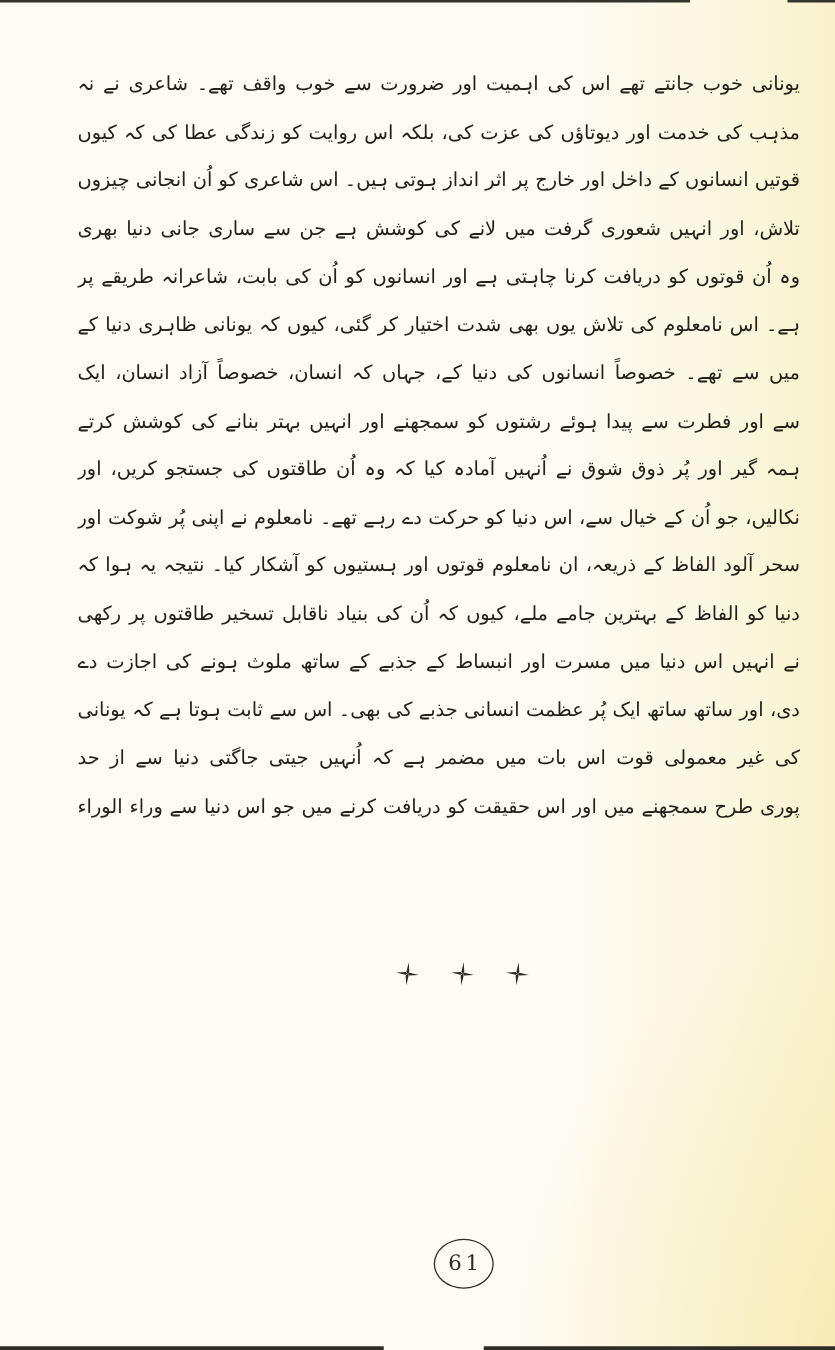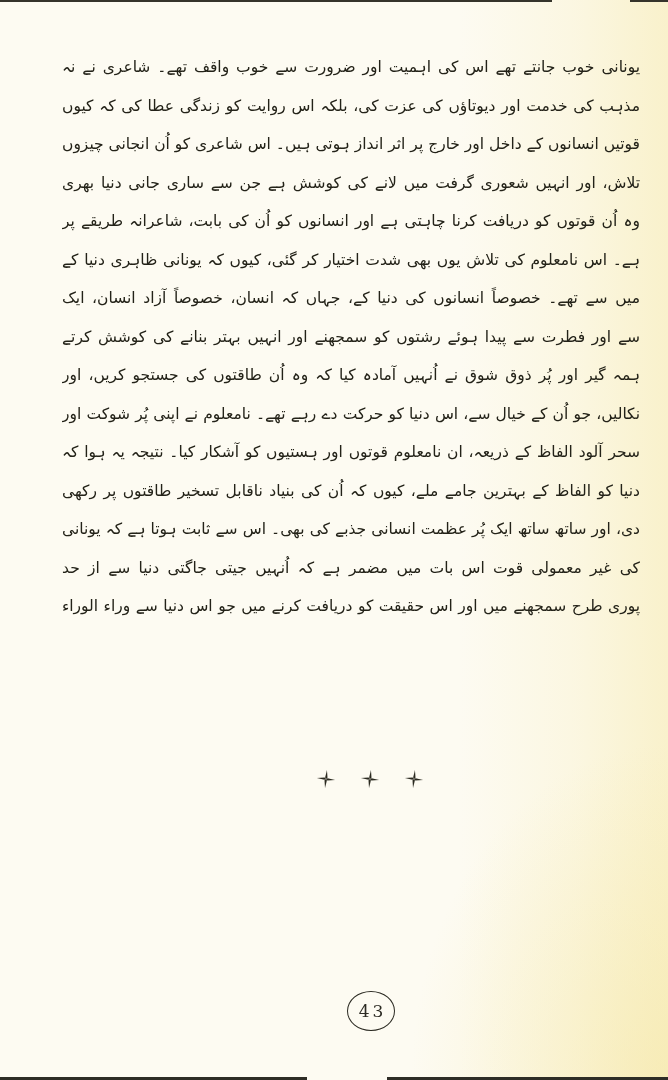--- a/index.html
+++ b/index.html
@@ -130,20 +130,21 @@
     <div class="line">قوتیں انسانوں کے داخل اور خارج پر اثر انداز ہوتی ہیں۔ اس شاعری کو اُن انجانی چیزوں کی</div>
     <div class="line">تلاش، اور انہیں شعوری گرفت میں لانے کی کوشش ہے جن سے ساری جانی دنیا بھری پڑی ہیں۔</div>
     <div class="line">وہ اُن قوتوں کو دریافت کرنا چاہتی ہے اور انسانوں کو اُن کی بابت، شاعرانہ طریقے پر بتانا چاہتی</div>
     <div class="line">ہے۔ اس نامعلوم کی تلاش یوں بھی شدت اختیار کر گئی، کیوں کہ یونانی ظاہری دنیا کے متوالوں</div>
     <div class="line">میں سے تھے۔ خصوصاً انسانوں کی دنیا کے، جہاں کہ انسان، خصوصاً آزاد انسان، ایک دوسروں</div>
     <div class="line">سے اور فطرت سے پیدا ہوئے رشتوں کو سمجھنے اور انہیں بہتر بنانے کی کوشش کرتے رہے تھے۔ اس</div>
     <div class="line">ہمہ گیر اور پُر ذوق شوق نے اُنہیں آمادہ کیا کہ وہ اُن طاقتوں کی جستجو کریں، اور اُنہیں ڈھونڈھ</div>
     <div class="line">نکالیں، جو اُن کے خیال سے، اس دنیا کو حرکت دے رہے تھے۔ نامعلوم نے اپنی پُر شوکت اور</div>
     <div class="line">سحر آلود الفاظ کے ذریعہ، ان نامعلوم قوتوں اور ہستیوں کو آشکار کیا۔ نتیجہ یہ ہوا کہ ظاہری، اور مادی،</div>
     <div class="line">دنیا کو الفاظ کے بہترین جامے ملے، کیوں کہ اُن کی بنیاد ناقابل تسخیر طاقتوں پر رکھی گئی تھی اور اُس</div>
+    <div class="line">نے انہیں اس دنیا میں مسرت اور انبساط کے جذبے کے ساتھ ملوث ہونے کی اجازت دے</div>
     <div class="line">دی، اور ساتھ ساتھ ایک پُر عظمت انسانی جذبے کی بھی۔ اس سے ثابت ہوتا ہے کہ یونانی شاعری</div>
     <div class="line">کی غیر معمولی قوت اس بات میں مضمر ہے کہ اُنہیں جیتی جاگتی دنیا سے از حد دلچسپی تھی، اور اُسے</div>
     <div class="line last">پوری طرح سمجھنے میں اور اس حقیقت کو دریافت کرنے میں جو اس دنیا سے وراء الوراء ہے۔</div>
   </div>
 
   <div class="separator">
     <span class="star">
       <svg viewBox="0 0 24 24" width="20" height="20">
         <g fill="#2b2a20" transform="rotate(6 12 12)">
           <path d="M12 1 L13.6 10.2 L12 12 L10.8 10.2 Z"></path>
@@ -169,16 +170,16 @@
           <path d="M12 1 L13.6 10.2 L12 12 L10.8 10.2 Z"></path>
           <path d="M23 12 L13.8 13.6 L12 12 L13.8 10.8 Z"></path>
           <path d="M12 23 L10.4 13.8 L12 12 L13.2 13.8 Z"></path>
           <path d="M1 12 L10.2 10.4 L12 12 L10.2 13.2 Z"></path>
         </g>
       </svg>
     </span>
   </div>
 
   <div class="page-number-badge">
-    <span>43</span>
+    <span>61</span>
   </div>
 
 </div>
 
 </body></html>

